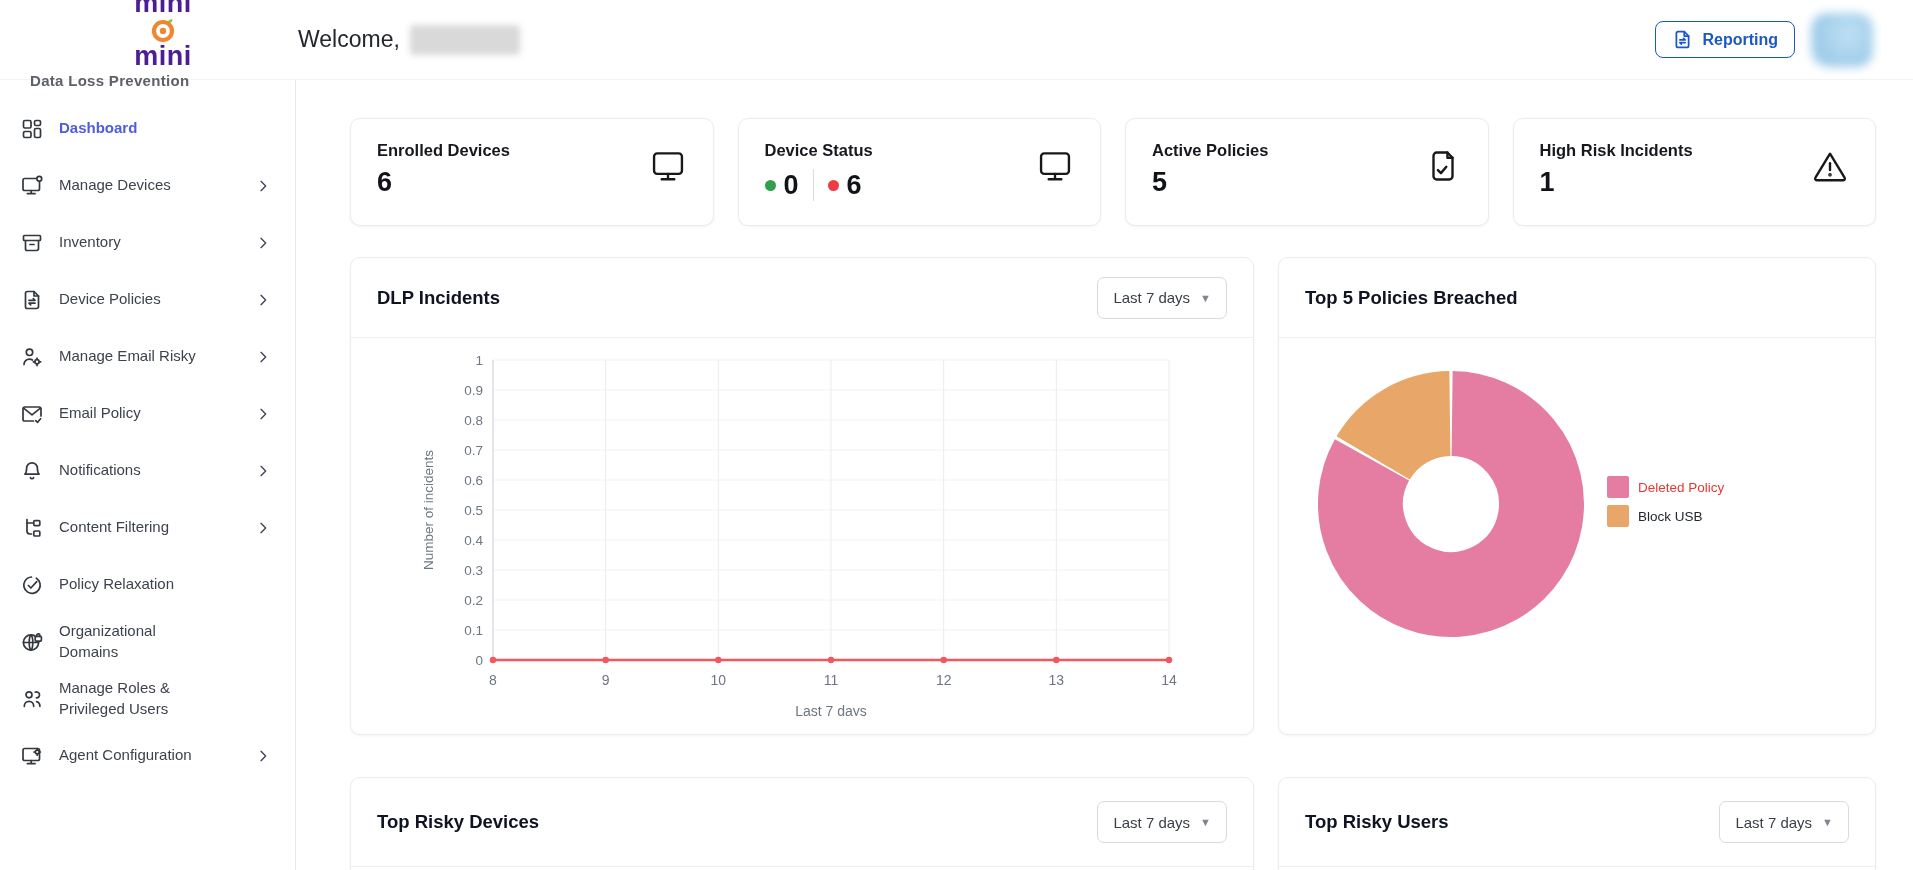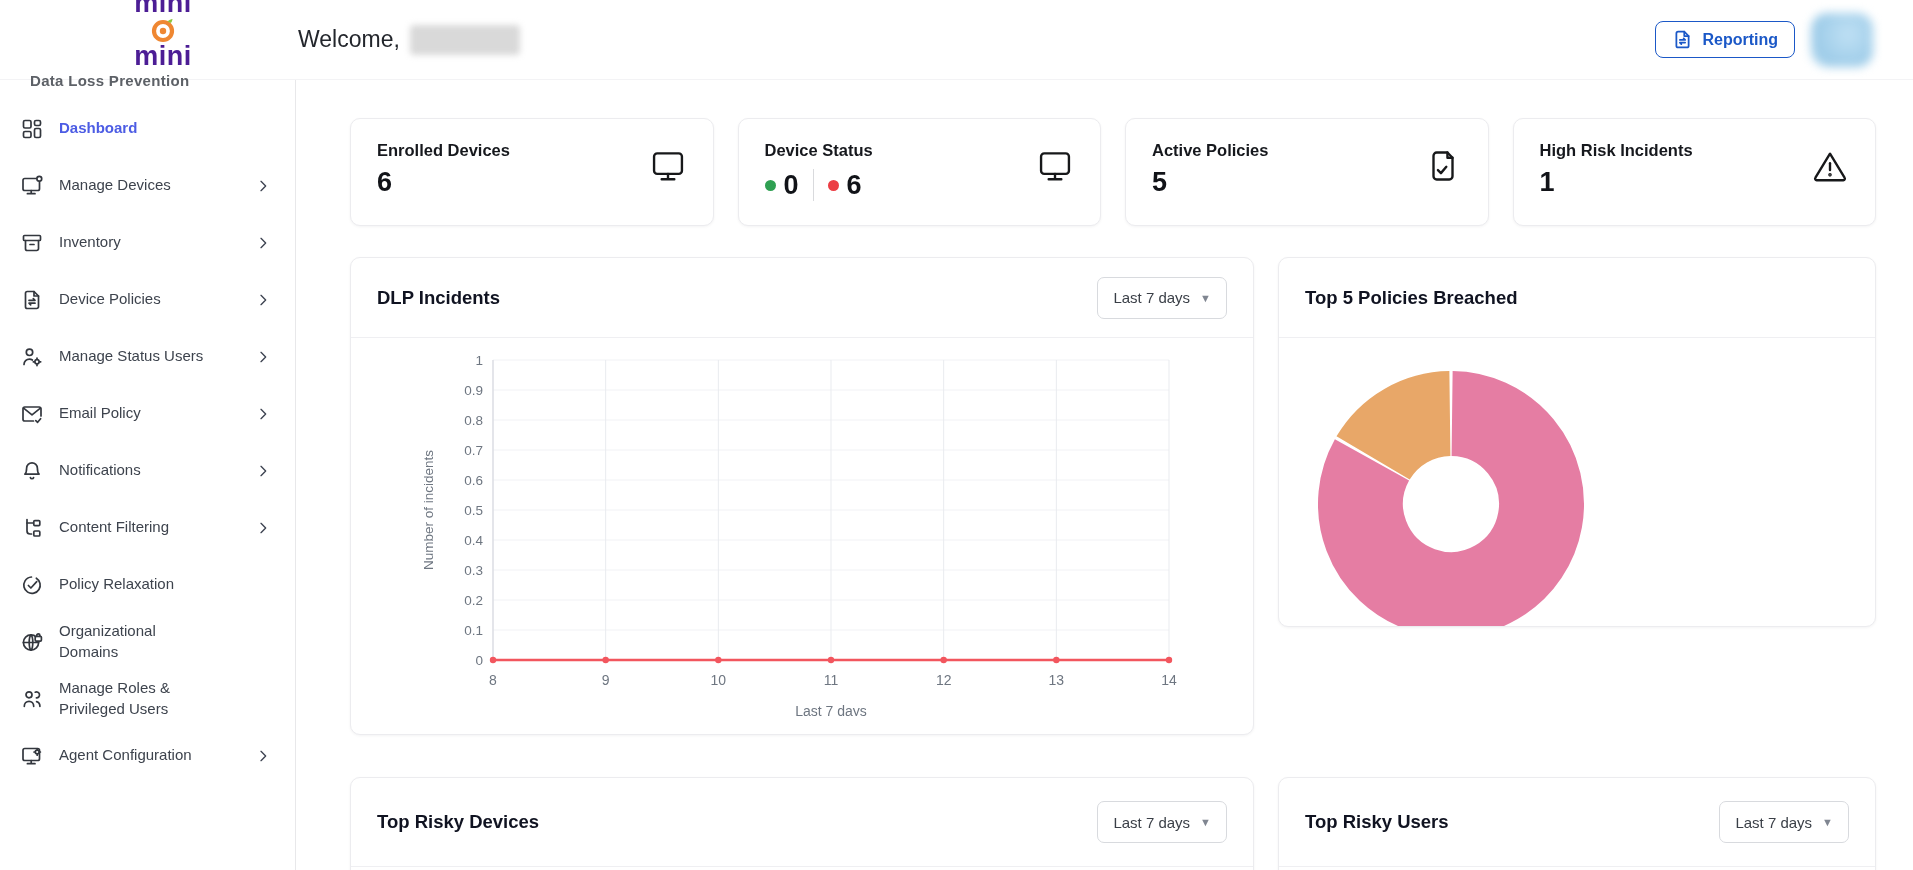--- a/index.html
+++ b/index.html
@@ -62,21 +62,21 @@
   .panel { background:#fff; border:1px solid #ececef; border-radius:10px;
            box-shadow:0 1px 3px rgba(16,24,40,.05); overflow:hidden; }
   .panel-header { display:flex; align-items:center; justify-content:space-between;
                   padding:0 26px; height:80px; border-bottom:1px solid #efeff2; }
   .panel-title { font-size:18.5px; font-weight:700; color:#101321; }
   .range-select { display:flex; align-items:center; gap:10px; height:42px; padding:0 15px;
                   background:#fff; border:1px solid #d8dade; border-radius:7px; cursor:pointer;
                   font-family:inherit; font-size:15px; color:#3a3f47; }
   .caret { font-size:11px; color:#808691; }
   .dlp-panel { width:904px; height:478px; }
-  .policies-panel { flex:1; height:370px; }
+  .policies-panel { flex:1; height:478px; }
   .dlp-chart-wrap { padding:6px 0 0 62px; }
 
   .donut-row { display:flex; padding:30px 0 0 36px; }
   .legend { margin:108px 0 0 20px; display:flex; flex-direction:column; gap:7px; }
   .legend-row { display:flex; align-items:center; gap:9px; }
   .legend-swatch { width:22px; height:22px; border-radius:2px; flex:0 0 auto; }
   .legend-label { font-size:13.5px; font-weight:500; }
 
   .bottom-row { display:flex; gap:24px; margin-top:42px; }
   .bottom-panel-left { width:904px; height:140px; }
@@ -186,21 +186,21 @@
 
       <div class="nav-item">
         <span class="nav-icon">
           <svg viewBox="0 0 24 24">
               <circle cx="9.5" cy="7.3" r="3.2"></circle>
               <path d="M4 19.5c0-3.1 2.4-5.3 5.5-5.3 1.1 0 2.1.3 2.9.8"></path>
               <circle cx="17" cy="16.8" r="2.1"></circle>
               <path d="M17 13.9v-.9M17 20.6v-.9M14.2 16.8h-.9M20.7 16.8h-.9"></path>
             </svg>
         </span>
-        <span class="nav-label">Manage Status Users</span>
+        <span class="nav-label">Manage Email Risky</span>
         <span class="nav-chevron">
             <svg viewBox="0 0 24 24">
               <path d="M9 5l7 7-7 7"></path>
             </svg>
           </span>
       </div>
 
       <div class="nav-item">
         <span class="nav-icon">
           <svg viewBox="0 0 24 24">
@@ -430,20 +430,30 @@
 
         <div class="panel policies-panel">
           <div class="panel-header" style="justify-content:flex-start;">
             <div class="panel-title">Top 5 Policies Breached</div>
           </div>
           <div class="donut-row">
             <svg id="donut-chart" width="272" height="272">
                 <path d="M 137.1056385755899 45.506754045729096 A 90.5 90.5 0 1 1 56.98514510953204 91.8762795467303" fill="none" stroke="#e57da3" stroke-width="85"></path>
                 <path d="M 58.086770450027316 89.95894591678788 A 90.5 90.5 0 0 1 134.8943614244101 45.506754045729096" fill="none" stroke="#e8a768" stroke-width="85"></path>
               </svg>
+            <div class="legend">
+              <div class="legend-row">
+                <span class="legend-swatch" style="background: rgb(229, 125, 163);"></span>
+                <span class="legend-label" style="color: rgb(229, 57, 53);">Deleted Policy</span>
+              </div>
+              <div class="legend-row">
+                <span class="legend-swatch" style="background: rgb(232, 167, 104);"></span>
+                <span class="legend-label" style="color: rgb(35, 39, 47);">Block USB</span>
+              </div>
+            </div>
           </div>
         </div>
       </div>
 
       <div class="bottom-row">
         <div class="panel bottom-panel-left">
           <div class="panel-header short">
             <div class="panel-title">Top Risky Devices</div>
             <button class="range-select">
               <span>Last 7 days</span>

